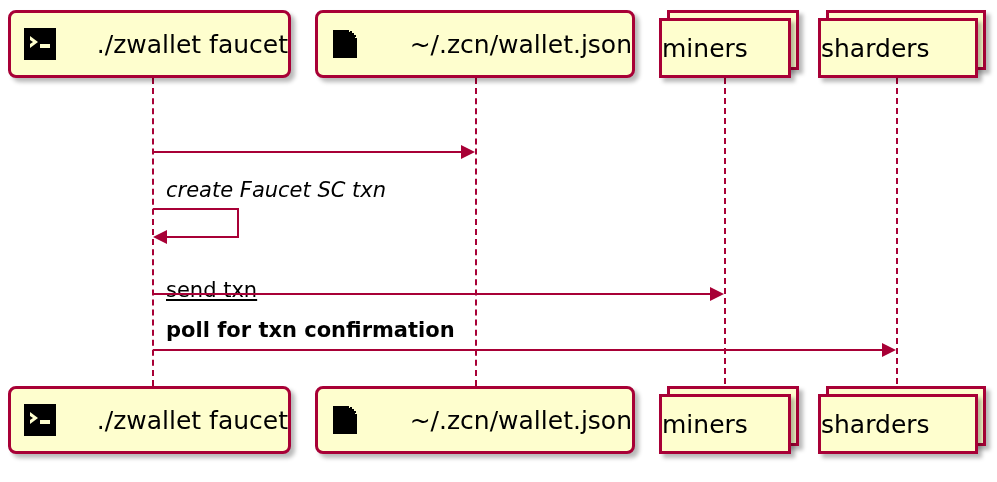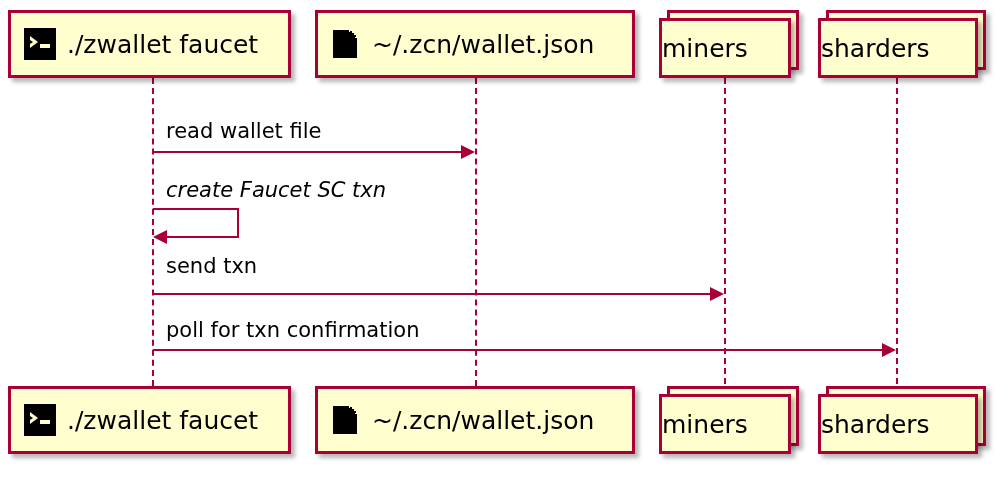--- a/index.html
+++ b/index.html
@@ -36,22 +36,23 @@
     align-items: center;
     justify-content: flex-start;
     white-space: nowrap;
   }
   .participant .plabel {
     font-size: 25px;
     color: #000000;
     line-height: 1;
   }
   .participant.with-icon {
-    justify-content: flex-start;
+    justify-content: space-between;
     padding-left: 13px;
+    border-radius: 8px;
   }
   .participant.with-icon .plabel {
     margin-left: 11px;
   }
 
   
   .collection-back {
     position: absolute;
     box-sizing: border-box;
     background: #FEFECE;
@@ -142,35 +143,34 @@
   <div class="collection-back" style="left:667px; top:10px; width:132px; height:60px;"></div>
   <div class="participant" style="left:659px; top:18px; width:132px; height:60px;">
     <span class="plabel">miners</span>
   </div>
 
   <div class="collection-back" style="left:826px; top:10px; width:160px; height:60px;"></div>
   <div class="participant" style="left:818px; top:18px; width:160px; height:60px;">
     <span class="plabel">sharders</span>
   </div>
 
-  <div class="msg-label" style="left:166px; top:121px;">read wallet file</div>
   <div class="msg-line" style="left:153px; top:151px; width:308px;"></div>
   <div class="msg-arrow" style="left:461px; top:145px;"></div>
 
   <div class="msg-label" style="left:166px; top:180px;font-style:italic;">create Faucet SC txn</div>
   <div class="self-top" style="left:153px; top:208px; width:86px;"></div>
   <div class="self-right" style="left:237px; top:208px; height:28px;"></div>
   <div class="self-bottom" style="left:167px; top:236px; width:72px;"></div>
   <div class="self-arrow" style="left:153px; top:230px;"></div>
 
-  <div class="msg-label" style="left:166px; top:256px;">send txn</div>
+  <div class="msg-label" style="left:166px; top:280px;text-decoration:underline;">send txn</div>
   <div class="msg-line" style="left:153px; top:293px; width:557px;"></div>
   <div class="msg-arrow" style="left:710px; top:287px;"></div>
 
-  <div class="msg-label" style="left:166px; top:320px;">poll for txn confirmation</div>
+  <div class="msg-label" style="left:166px; top:320px;font-weight:bold;">poll for txn confirmation</div>
   <div class="msg-line" style="left:153px; top:349px; width:729px;"></div>
   <div class="msg-arrow" style="left:882px; top:343px;"></div>
 
   <div class="participant with-icon" style="left:8px; top:386px; width:283px; height:68px;">
     <span class="icon">
       <svg width="32" height="32" viewBox="0 0 32 32">
         <rect x="0" y="0" width="32" height="32" fill="#000000"></rect>
         <path d="M6 8 L14 14 L6 20 L6 16 L9 14 L6 12 Z" fill="#FEFECE"></path>
         <rect x="16" y="16" width="10" height="4" fill="#FEFECE"></rect>
       </svg>

